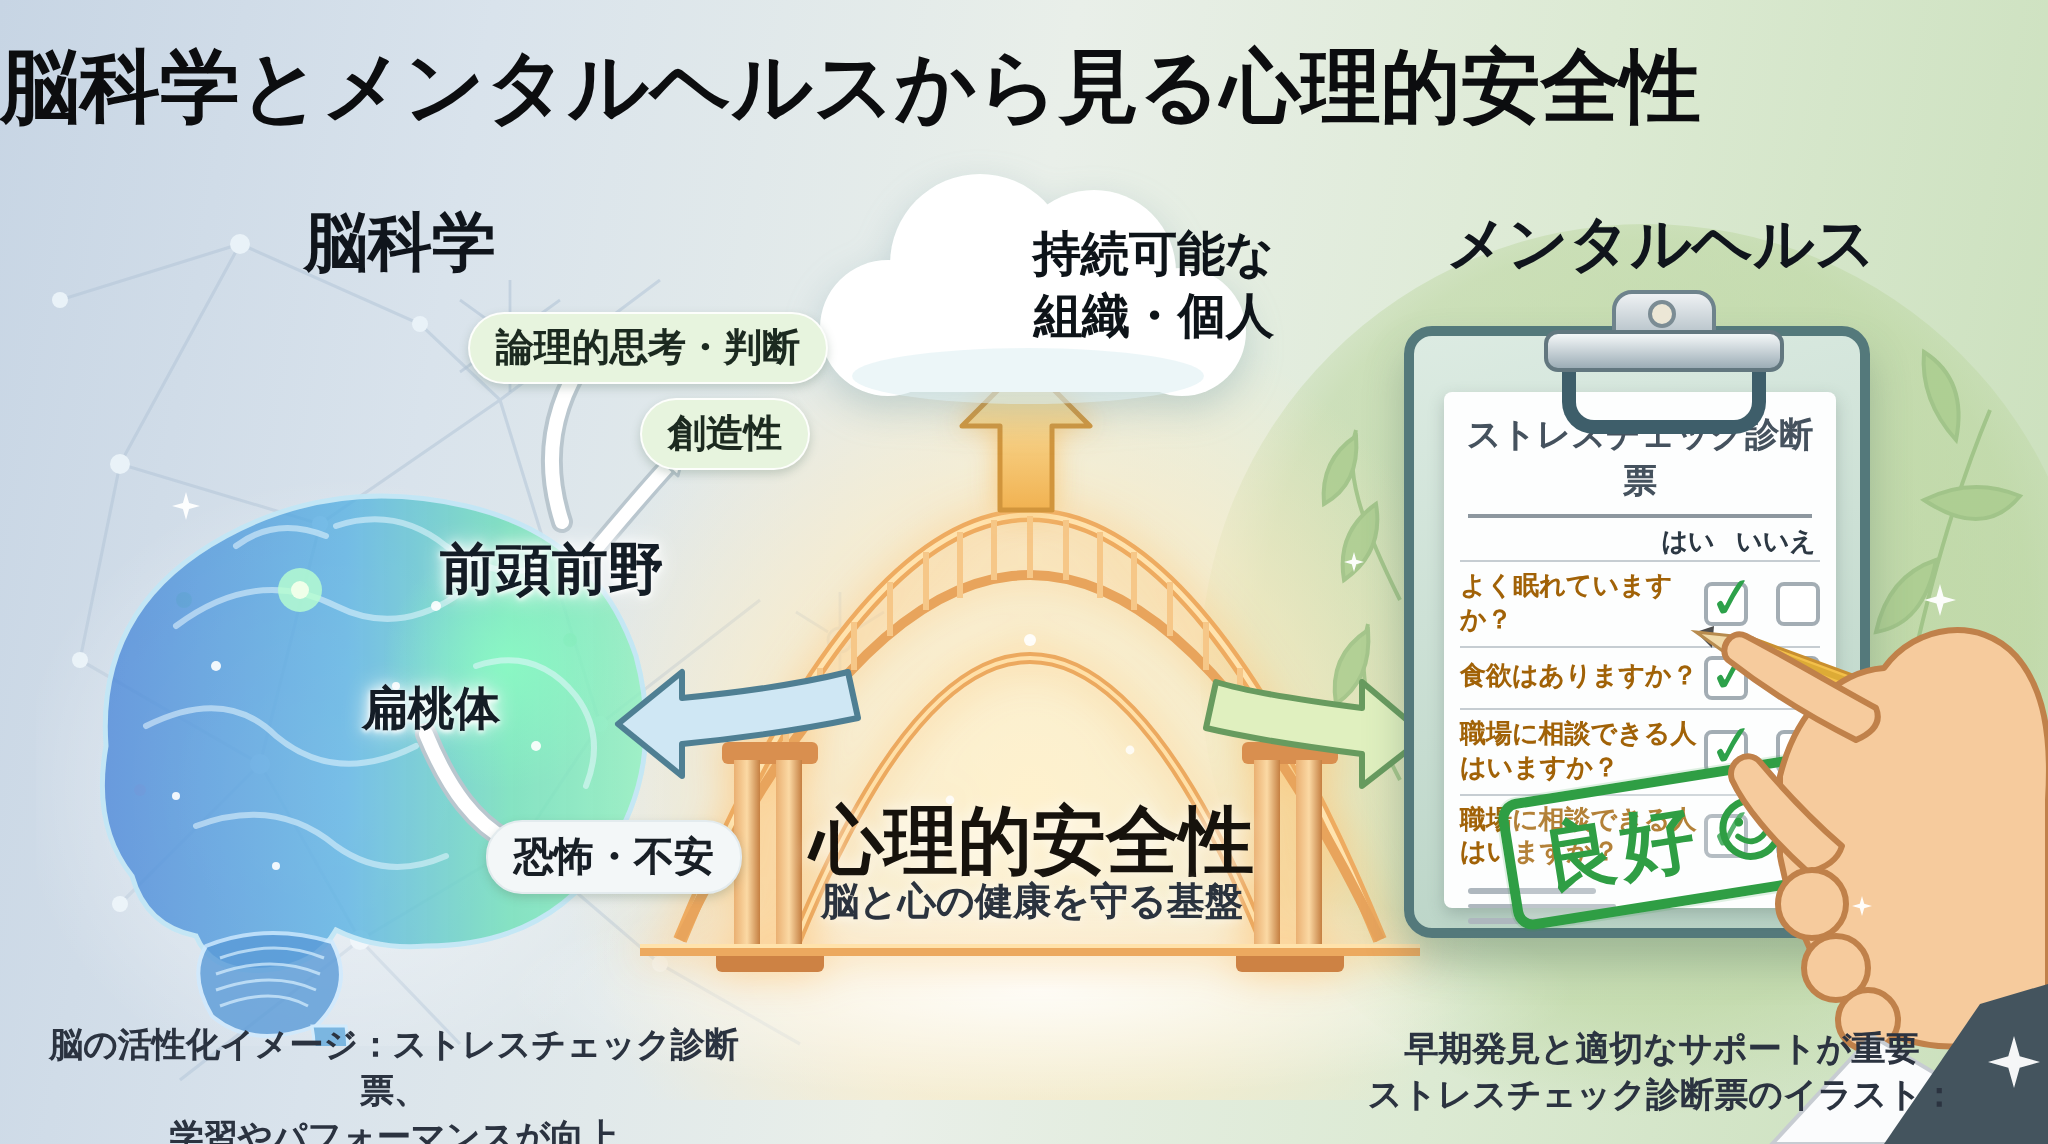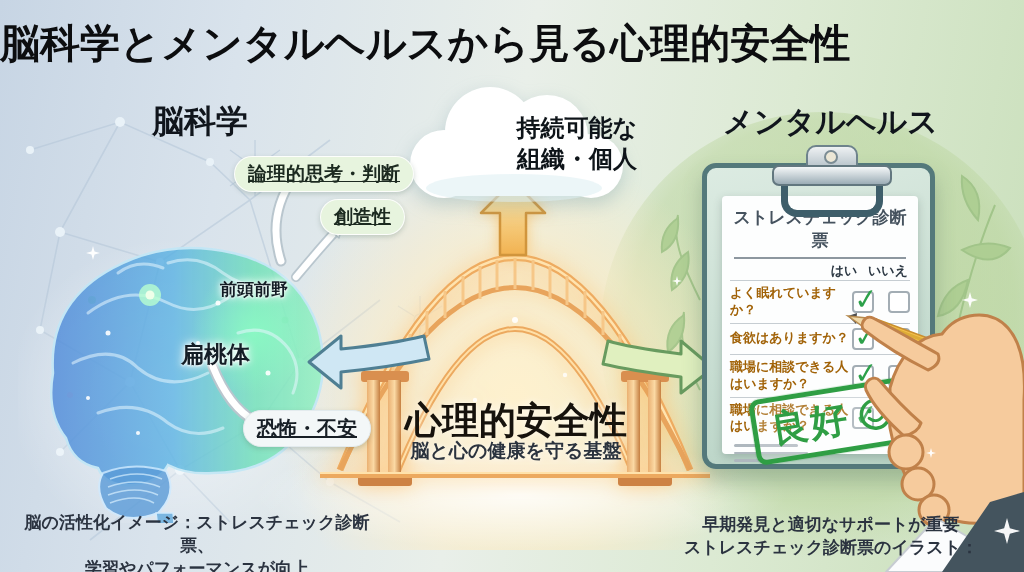--- a/index.html
+++ b/index.html
@@ -15,27 +15,27 @@
   #center-glow{left:280px;top:150px;width:470px;height:400px;
     background:radial-gradient(ellipse at 50% 62%,rgba(255,241,205,.98) 0%,rgba(255,236,195,.55) 45%,rgba(255,236,195,0) 72%);}
   #bottom-fog{left:250px;top:440px;width:540px;height:110px;
     background:radial-gradient(ellipse at 50% 50%,rgba(255,255,255,.85),rgba(255,255,255,0) 70%);}
   
   #main-title{left:0;top:16px;width:916px;font-size:40px;font-weight:900;color:#0c0d0f;letter-spacing:0px;}
   #left-heading{left:100px;top:100px;width:200px;text-align:center;font-size:32px;font-weight:900;color:#10151c;}
   #right-heading{left:718px;top:102px;width:220px;text-align:right;font-size:30px;font-weight:900;color:#10151c;}
   
   .pill{position:absolute;border-radius:18px;padding:4px 13px;font-weight:800;color:#1c2a20;
-    background:#e7f4de;border:1.5px solid rgba(255,255,255,.9);box-shadow:0 2px 5px rgba(90,120,100,.28);white-space:nowrap;text-decoration:underline;}
+    background:#e7f4de;border:1.5px solid rgba(255,255,255,.9);box-shadow:0 2px 5px rgba(90,120,100,.28);white-space:nowrap;}
   #pill-logic{left:234px;top:156px;font-size:19px;}
   #pill-creativity{left:320px;top:199px;font-size:19px;}
   #pill-fear{left:243px;top:410px;font-size:20px;background:#f3f7f8;border-color:#e3ebee;color:#181f26;}
   .brain-label{position:absolute;font-weight:900;color:#141d26;white-space:nowrap;
     text-shadow:0 0 6px #fff,0 0 12px #fff,0 1px 2px rgba(255,255,255,.9);}
-  #label-prefrontal{left:220px;top:266px;font-size:17px;margin-top:12px;}
+  #label-prefrontal{left:220px;top:266px;font-size:28px;}
   #label-amygdala{left:181px;top:339px;font-size:23px;}
   
   #cloud-text{left:392px;top:112px;width:245px;text-align:right;font-size:24px;font-weight:900;color:#0e1419;line-height:31px;z-index:9;}
   
   #center-main{left:356px;top:396px;width:320px;text-align:center;font-size:37px;font-weight:900;color:#16120c;z-index:11;
     text-shadow:0 0 8px rgba(255,255,255,.8);}
   #center-sub{left:356px;top:438px;width:320px;text-align:center;font-size:19px;font-weight:800;color:#2b333e;z-index:11;
     text-shadow:0 0 6px rgba(255,255,255,.8);}
   
   .caption{position:absolute;text-align:center;font-size:17px;font-weight:800;color:#2b3340;line-height:23px;z-index:14;}

